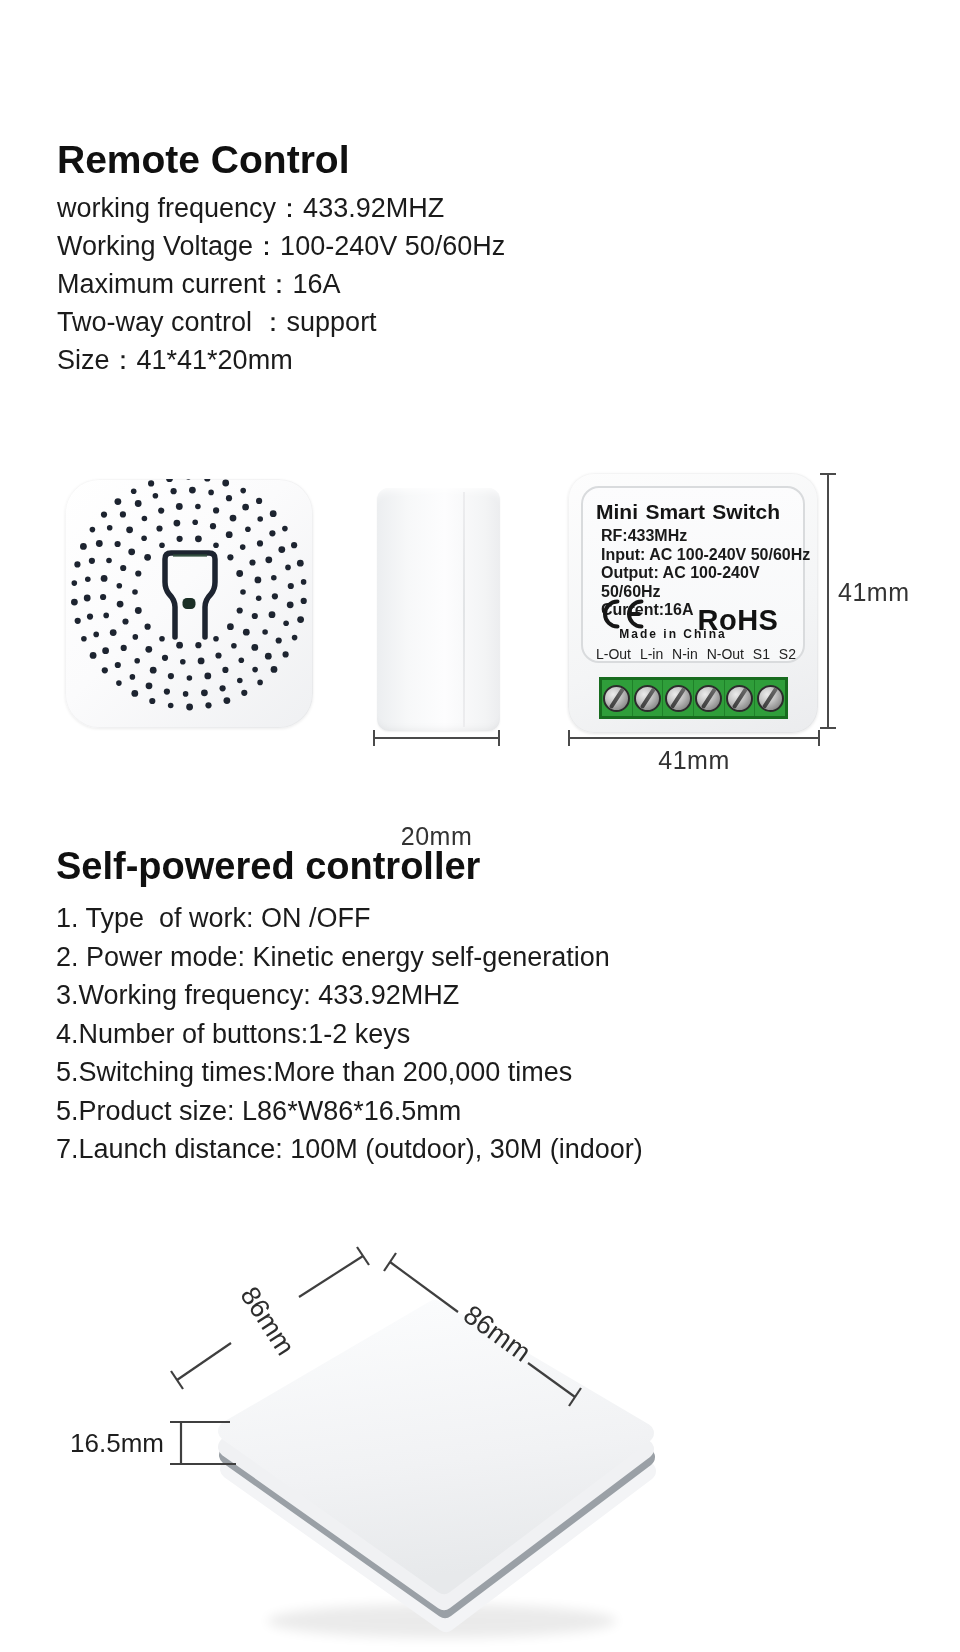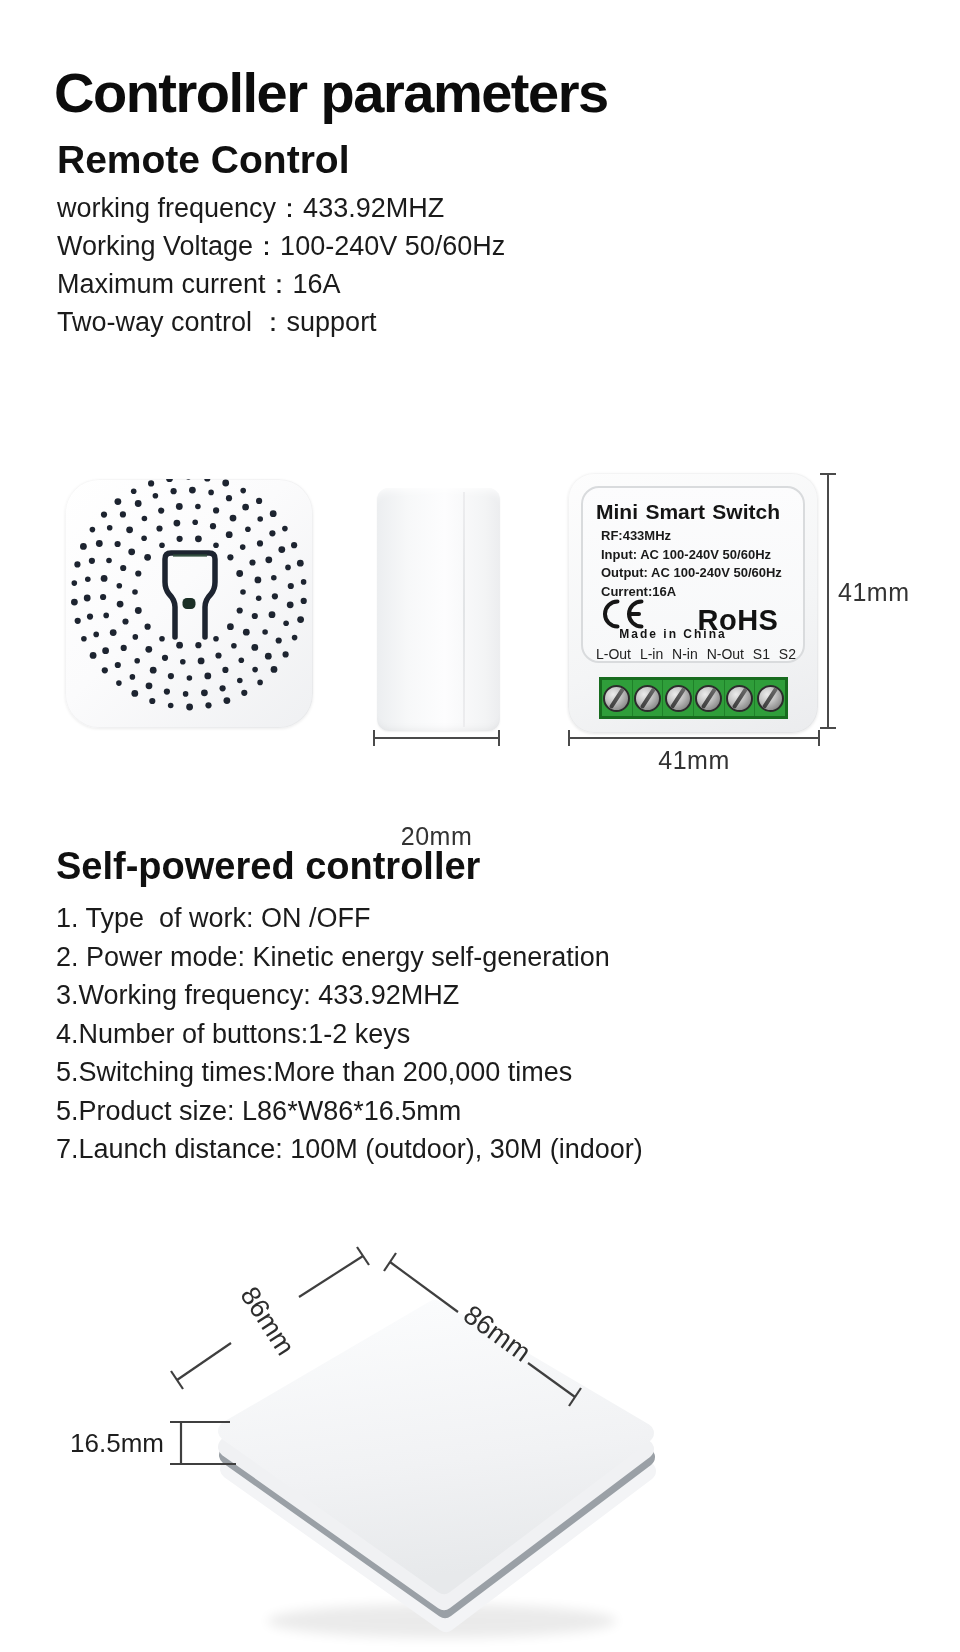--- a/index.html
+++ b/index.html
@@ -45,21 +45,21 @@
   }
   .label-outline {
     position:absolute; left:13px; right:13px; top:13px; height:177px;
     border:2px solid #d9dbdd; border-radius:18px;
     background:linear-gradient(180deg,#fcfcfd,#f7f8f9);
   }
   .brand-row {
     position:absolute; left:28px; right:38px; top:27px; display:flex;
     justify-content:space-between; font-size:21px; font-weight:700; color:#151515;
   }
-  .info-block { position:absolute; left:33px; top:54px; font-size:13px; font-weight:700;
+  .info-block { position:absolute; left:33px; top:54px; font-size:16px; font-weight:700;
     line-height:18.5px; color:#1a1a1a; }
   .ce-mark { position:absolute; left:30px; top:124px; }
   .rohs { position:absolute; left:120px; right:30px; top:131px; text-align:center;
     font-size:29px; font-weight:700; color:#121212; letter-spacing:0.5px; }
   .made-in { position:absolute; left:0; right:40px; top:154px; text-align:center;
     font-size:12px; font-weight:700; letter-spacing:2px; color:#141414; }
   .terminal-row {
     position:absolute; left:28px; right:22px; top:173px; display:flex;
     justify-content:space-between; font-size:14px; color:#222;
   }
@@ -96,28 +96,28 @@
   .dim-41w { left:568px; top:746px; width:252px; text-align:center; }
   .dim-41h { left:838px; top:578px; }
 
   .bottom-figure { left:0; top:1185px; }
 </style>
 </head>
 <body>
 
 <div class="page">
 
-  <div class="abs main-title">Controller parameters</div>
   <div class="abs sub-title">Remote Control</div>
 
   <div class="abs spec-list">
     <div>working frequency：433.92MHZ</div>
     <div>Working Voltage：100-240V 50/60Hz</div>
     <div>Maximum current：16A</div>
     <div>Two-way control ：support</div>
+    <div>Size：41*41*20mm</div>
   </div>
 
   <div class="abs front-device">
     <svg id="front-svg" width="248" height="249" viewBox="0 0 248 249">
       <g id="dot-rings">
           <circle cx="178.0" cy="113.0" r="2.8" fill="#1d2430"></circle>
           <circle cx="174.7" cy="131.5" r="3.1" fill="#1d2430"></circle>
           <circle cx="165.4" cy="147.7" r="3.4" fill="#1d2430"></circle>
           <circle cx="151.0" cy="159.8" r="2.8" fill="#1d2430"></circle>
           <circle cx="133.4" cy="166.2" r="3.1" fill="#1d2430"></circle>

